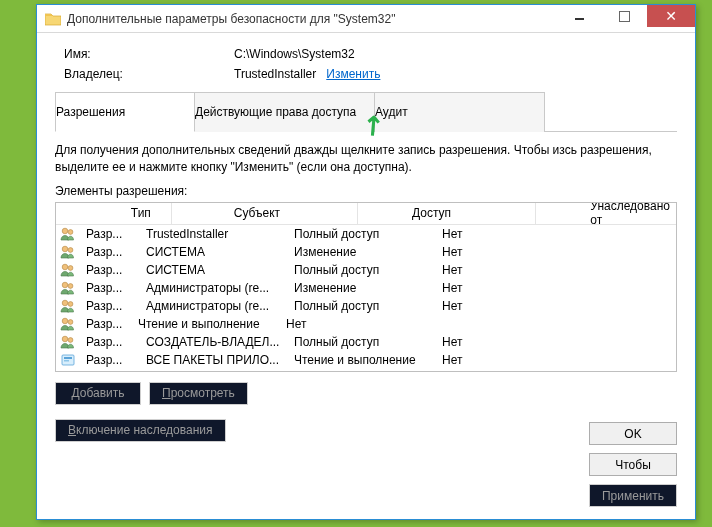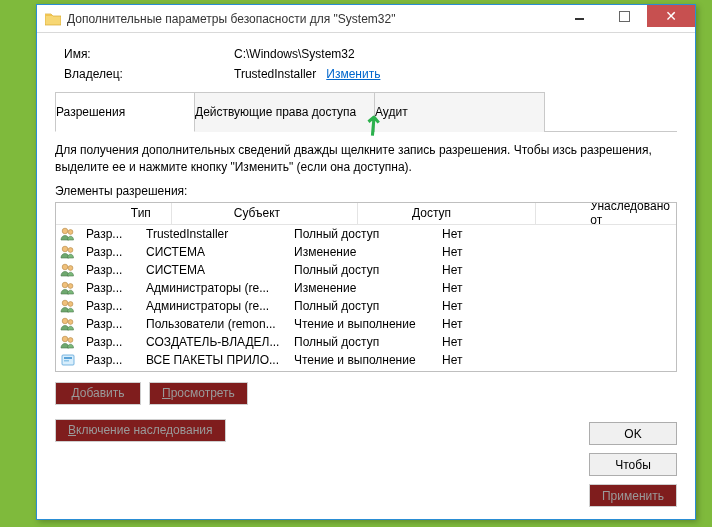--- a/index.html
+++ b/index.html
@@ -174,21 +174,21 @@
     font-size: 12px;
     padding: 0 12px;
     cursor: pointer;
     display: inline-flex;
     align-items:center;
     justify-content:center;
   }
   .btn.disabled {
     color: #9a9a9a;
     border-color: #cfcfcf;
-    background: #7f1d1d;
+    background: #0f172a;
     cursor: default;
   }
   .btn .ul { text-decoration: underline; }
   .bottomrow {
     position: absolute;
     bottom: 12px;
     right: 18px;
     display: flex;
     gap: 8px;
     flex-direction: column;
@@ -318,21 +318,20 @@
           <div class="listrow">
             <div class="col-icon">
               <svg class="icon-svg" viewBox="0 0 16 16">
                 <circle cx="5" cy="5" r="2.8" fill="#f0c07a" stroke="#b28340" stroke-width="0.6"></circle>
                 <circle cx="10.5" cy="6" r="2.4" fill="#f0c07a" stroke="#b28340" stroke-width="0.6"></circle>
                 <path d="M1 14c0-3 2-4.5 4-4.5s4 1.5 4 4.5z" fill="#6fa86f" stroke="#4a7a4a" stroke-width="0.6"></path>
                 <path d="M7.5 14c0-2.5 1.5-3.8 3-3.8s3 1.3 3 3.8z" fill="#7ab87a" stroke="#4a7a4a" stroke-width="0.6"></path>
               </svg>
             </div>
             <div class="col-type">Разр...</div>
-            <div class="col-subj">Пользователи (remon...</div>
             <div class="col-access">Чтение и выполнение</div>
             <div class="col-inh">Нет</div>
           </div>
           <div class="listrow">
             <div class="col-icon">
               <svg class="icon-svg" viewBox="0 0 16 16">
                 <circle cx="5" cy="5" r="2.8" fill="#f0c07a" stroke="#b28340" stroke-width="0.6"></circle>
                 <circle cx="10.5" cy="6" r="2.4" fill="#f0c07a" stroke="#b28340" stroke-width="0.6"></circle>
                 <path d="M1 14c0-3 2-4.5 4-4.5s4 1.5 4 4.5z" fill="#6fa86f" stroke="#4a7a4a" stroke-width="0.6"></path>
                 <path d="M7.5 14c0-2.5 1.5-3.8 3-3.8s3 1.3 3 3.8z" fill="#7ab87a" stroke="#4a7a4a" stroke-width="0.6"></path>

